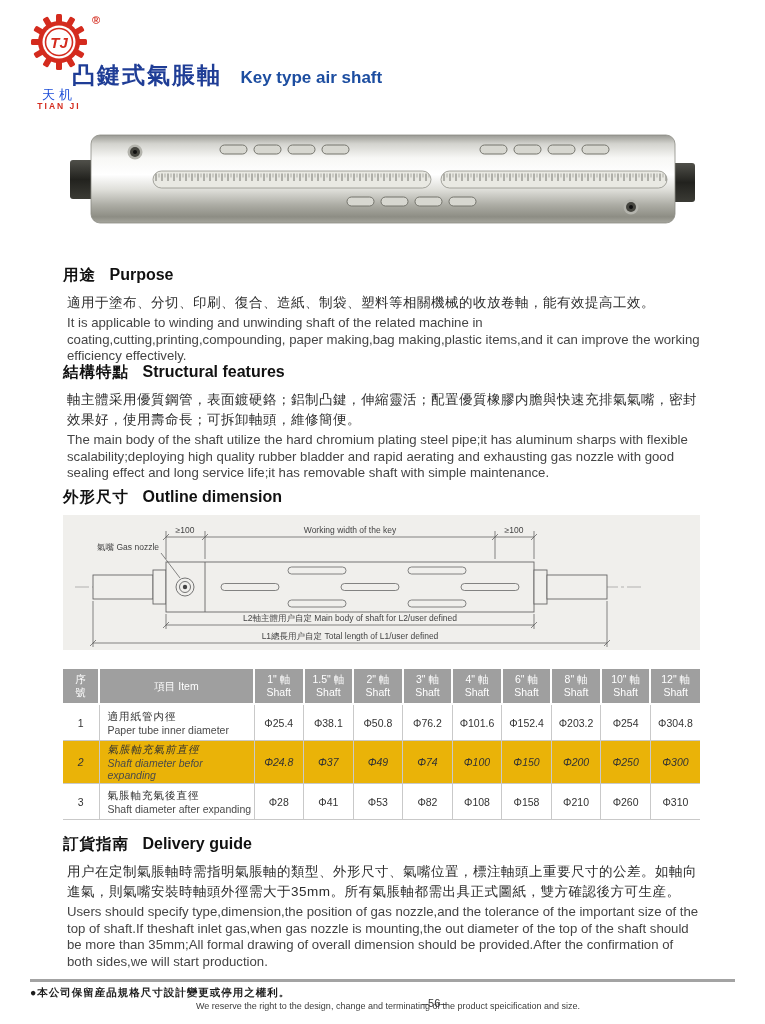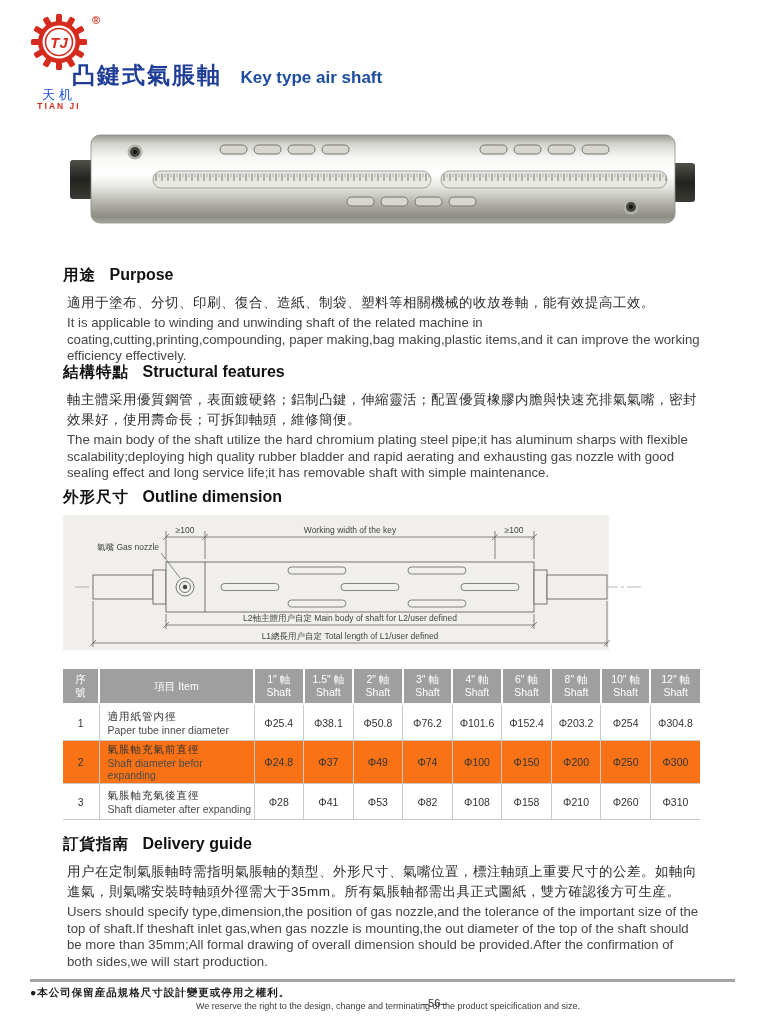--- a/index.html
+++ b/index.html
@@ -17,31 +17,31 @@
   
   .photo{position:absolute;top:120px;left:65px;width:635px;height:118px;}
   
   .section{position:absolute;left:63px;width:639px;}
   .sec-head{white-space:nowrap;margin-bottom:7px;}
   .sec-head .cn{font-size:15.5px;font-weight:bold;color:#111;letter-spacing:1px;}
   .sec-head .en{font-size:16px;font-weight:bold;color:#111;margin-left:9px;}
   .body-cn{font-size:13.5px;color:#2e2e2e;line-height:20px;letter-spacing:0.5px;margin:0 0 2px 4px;}
   .body-en{font-size:13.2px;color:#454545;line-height:16.5px;margin:2px 0 0 4px;}
   
-  .diagram-box{margin-top:0;width:546px;height:135px;background:#f0efec;}
+  .diagram-box{margin-top:0;width:637px;height:135px;background:#f0efec;}
   
   table.params{border-collapse:collapse;width:637px;margin-top:4px;table-layout:fixed;}
   table.params th{background:#9f9f9f;color:#fff;font-weight:normal;font-size:10.5px;
                   border:2px solid #fff;padding:2px 0;height:30px;line-height:13px;}
   table.params td{border:1px solid #c9c9c9;font-size:10.5px;color:#333;text-align:center;
                   height:31px;padding:2px 0;}
   table.params td.item{text-align:left;padding-left:8px;}
   table.params td.item .cn{display:block;font-size:10.5px;color:#333;letter-spacing:1px;}
   table.params td.item .en{display:block;font-size:10.5px;color:#4a4a4a;}
-  table.params tr.alt td{background:#f97316;}
+  table.params tr.alt td{background:#eab308;font-style:italic;}
   table.params col.c-no{width:36px;}
   table.params col.c-item{width:155px;}
   table.params tr td:first-child,table.params tr th:first-child{border-left:none;}
   table.params tr td:last-child,table.params tr th:last-child{border-right:none;}
   
   .footer{position:absolute;left:30px;top:979px;width:705px;border-top:3px solid #a3a3a3;padding-top:4px;}
   .footer .note-cn{font-size:10.5px;color:#1c1c1c;font-weight:bold;letter-spacing:1px;}
   .footer .note-en{font-size:9px;color:#3c3c3c;margin-left:11px;margin-top:1px;text-align:center;}
   .footer .page-no{position:absolute;left:392px;top:15px;font-size:11px;color:#333;}
   svg text{font-family:"Liberation Sans",sans-serif;}

